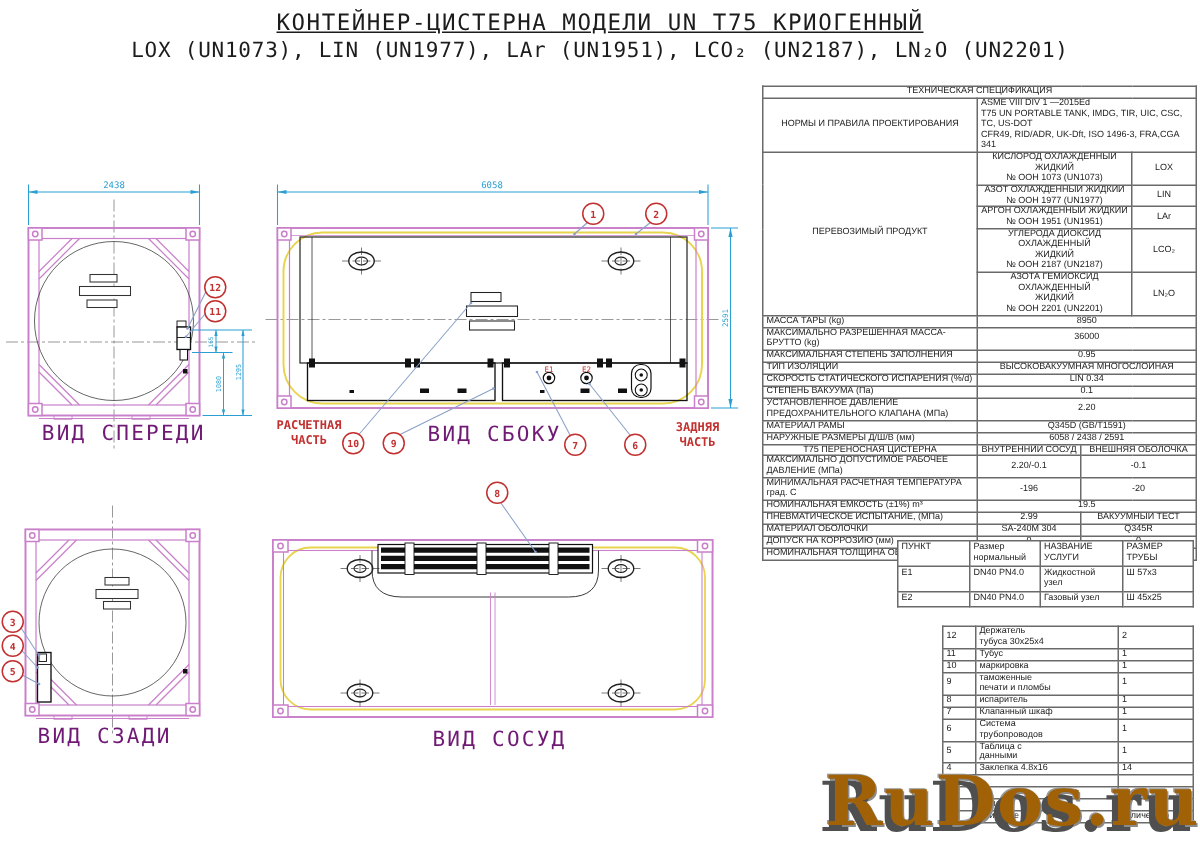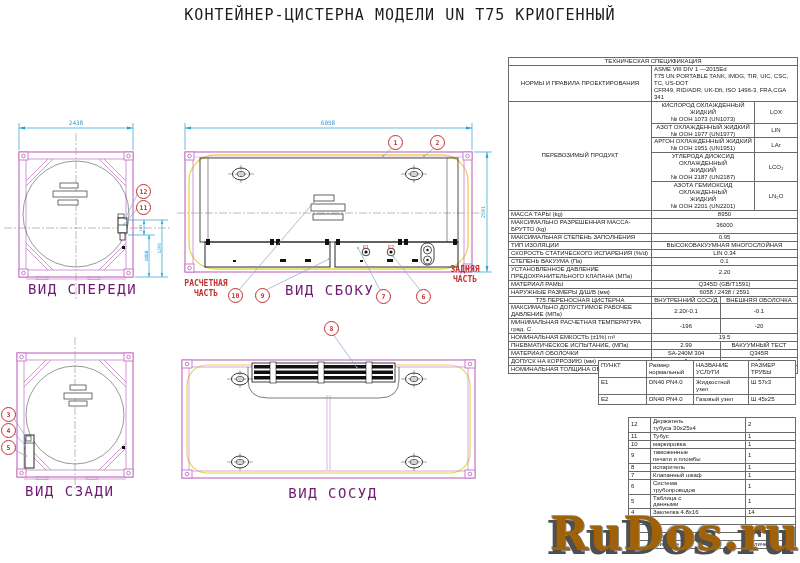--- a/index.html
+++ b/index.html
@@ -1,20 +1,20 @@
 <!DOCTYPE html>
 <html><head>
 <meta charset="utf-8">
 <style>
   html,body{margin:0;padding:0;background:#fff;}
   #canvas{position:relative;width:800px;height:563px;background:#ffffff;overflow:hidden;
           font-family:"DejaVu Sans Mono",monospace;}
   
   .title-block{position:absolute;top:6px;left:0;width:800px;text-align:center;color:#1c1c1c;}
-  .title-line1{font:15px "DejaVu Sans Mono",monospace;letter-spacing:1px;white-space:nowrap;}
+  .title-line1{font:15px "DejaVu Sans Mono",monospace;letter-spacing:1px;white-space:nowrap;text-decoration:underline;}
   .title-line2{font:14px "DejaVu Sans Mono",monospace;letter-spacing:0.5px;white-space:nowrap;margin-top:2px;}
   .viewlabel{position:absolute;font:14px "DejaVu Sans Mono",monospace;letter-spacing:1.5px;color:#701a75;white-space:nowrap;}
   .redlabel{position:absolute;font:8px "DejaVu Sans Mono",monospace;font-weight:bold;color:#c23030;
             text-align:center;white-space:pre-line;line-height:1.25;}
   .portlabel{position:absolute;font:5px "DejaVu Sans Mono",monospace;color:#c23030;}
   
   .callout{position:absolute;width:13px;height:13px;border:1.3px solid #c23030;border-radius:50%;
            background:#fff;color:#c23030;font:bold 6.5px "DejaVu Sans Mono",monospace;
            display:flex;align-items:center;justify-content:center;z-index:5;}
   
@@ -35,20 +35,21 @@
              font:bold 46px "DejaVu Serif",serif;letter-spacing:1px;color:#a16207;
              text-shadow:-4px 4px 0 #4f4f4f,-1px -1px 0 #9a9a9a,1px 1px 0 #8a8a8a,0 0 1px #999;}
 </style>
 </head>
 <body>
 
 <div id="canvas">
 
   <div class="title-block">
     <div class="title-line1">КОНТЕЙНЕР-ЦИСТЕРНА МОДЕЛИ UN T75 КРИОГЕННЫЙ</div>
+    <div class="title-line2">LOX (UN1073), LIN (UN1977), LAr (UN1951), LCO₂ (UN2187), LN₂O (UN2201)</div>
   </div>
 
   <svg class="view-svg" style="left:0;top:95px" width="180" height="215" viewBox="0 0 180 215">
     <line x1="76" y1="38" x2="76" y2="205" stroke="#777" stroke-width="0.5" stroke-dasharray="8 2 2 2"></line>
     <line x1="4" y1="133" x2="170" y2="133" stroke="#777" stroke-width="0.5" stroke-dasharray="8 2 2 2"></line>
     <rect x="19" y="57" width="114" height="125" fill="none" stroke="#c97fc9" stroke-width="1.3"></rect>
     <rect x="26" y="64" width="100" height="111" fill="none" stroke="#c97fc9" stroke-width="0.8"></rect>
     <g stroke="#c97fc9" stroke-width="1" fill="#fff">
       <rect x="19" y="57" width="9" height="8"></rect>
         <rect x="124" y="57" width="9" height="8"></rect>
@@ -326,21 +327,21 @@
     <line x1="163" y1="16" x2="187" y2="50" stroke="#8aa0c8" stroke-width="0.7"></line>
     <circle cx="187" cy="50" r="0.9" fill="#8aa0c8"></circle>
   </svg>
 
   <div class="viewlabel" style="left:20px;top:281px;width:125px;text-align:center">ВИД СПЕРЕДИ</div>
   <div class="viewlabel" style="left:285px;top:282px;width:100px;text-align:left">ВИД СБОКУ</div>
   <div class="viewlabel" style="left:25px;top:483px;width:110px;text-align:left">ВИД СЗАДИ</div>
   <div class="viewlabel" style="left:278px;top:485px;width:110px;text-align:center">ВИД СОСУД</div>
   <div class="redlabel" style="left:175px;top:279px;width:62px">РАСЧЕТНАЯ
 ЧАСТЬ</div>
-  <div class="redlabel" style="left:440px;top:265px;width:50px">ЗАДНЯЯ
+  <div class="redlabel" style="left:440px;top:280px;width:50px">ЗАДНЯЯ
 ЧАСТЬ</div>
   <div class="portlabel" style="left:363px;top:244px">E1</div>
   <div class="portlabel" style="left:388px;top:244px">E2</div>
 
   <div class="callout" style="left:388px;top:135px">1</div>
   <div class="callout" style="left:430px;top:135px">2</div>
   <div class="callout" style="left:1px;top:407px">3</div>
   <div class="callout" style="left:1px;top:423px">4</div>
   <div class="callout" style="left:1px;top:440px">5</div>
   <div class="callout" style="left:416px;top:289px">6</div>

